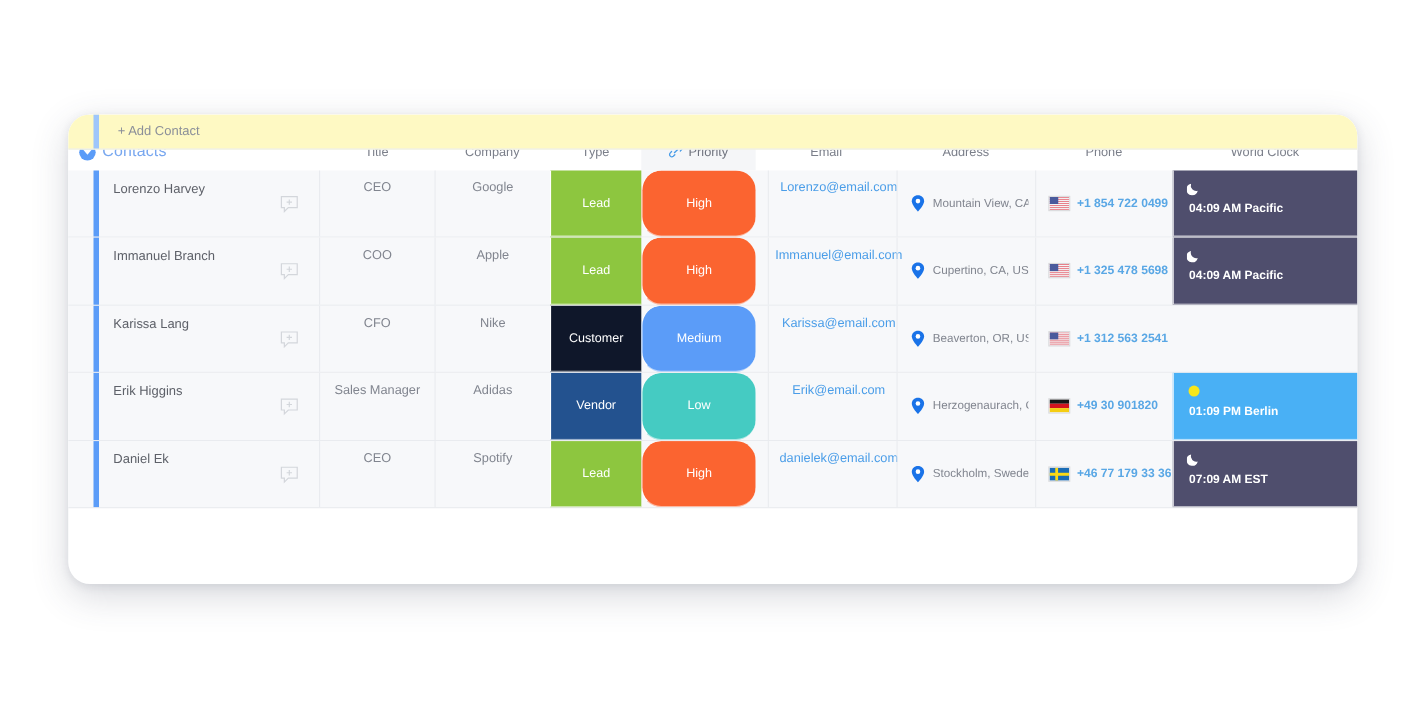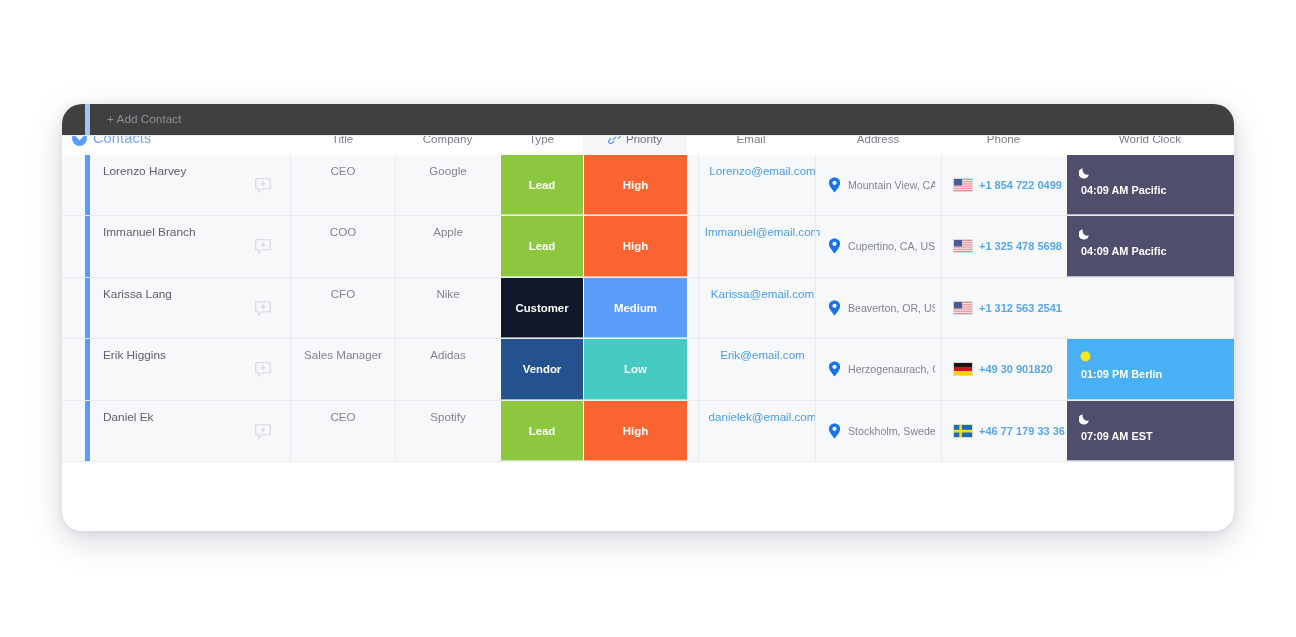--- a/index.html
+++ b/index.html
@@ -145,27 +145,27 @@
 
   
   .chip {
     position: absolute;
     top: 0;
     height: 100%;
     border-left: 1px solid #ffffff;
     border-bottom: 1px solid rgba(255,255,255,.55);
     color: #ffffff;
     font-size: 11.4px;
-    font-weight: bold;
+    font-weight: normal;
     text-align: center;
     line-height: 61.4px;
     white-space: nowrap;
   }
   .c-type     { left: 438px; width: 83px; }
-  .c-priority { left: 521px; width: 104px; }
+  .c-priority { left: 521px; width: 104px; border-radius: 18px; }
 
   .c-email { left: 636px; width: 128px; text-decoration: underline; }
   .c-email .lnk {
     position: absolute;
     left: 0; right: 0; top: 9px;
     text-align: center;
     font-size: 11.6px;
     color: #4a9de8;
     white-space: nowrap;
   }
@@ -211,21 +211,21 @@
     font-size: 10.9px;
     font-weight: bold;
     color: #ffffff;
     white-space: nowrap;
   }
 
   
   #add-row {
     position: relative;
     height: 32px;
-    background: #404040;
+    background: #fef9c3;
     border-bottom: 1px solid #eceef1;
   }
   #add-row .accent {
     position: absolute;
     left: 23px; top: 0;
     width: 5px; height: 100%;
     background: #9ec6fb;
   }
   #add-label {
     position: absolute;

